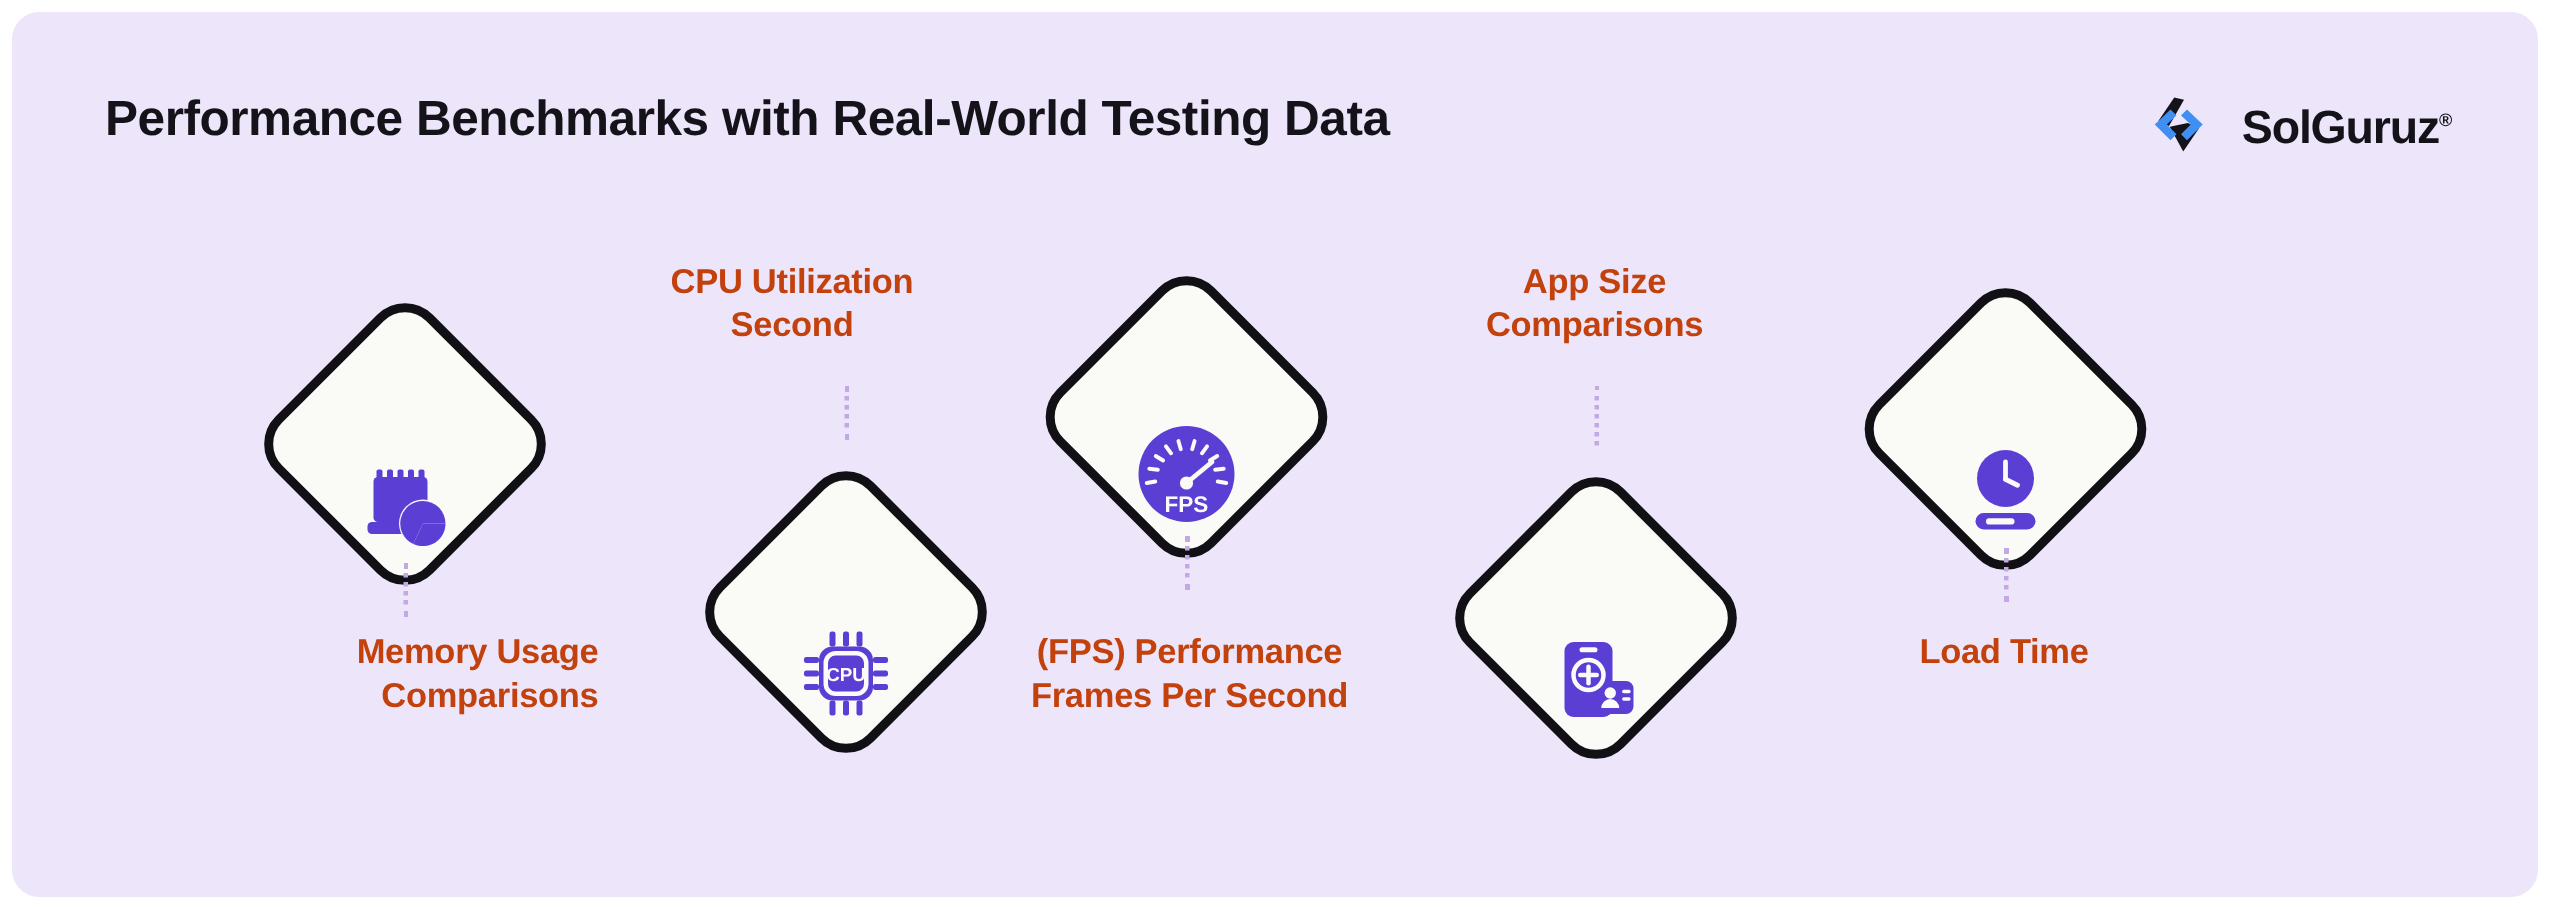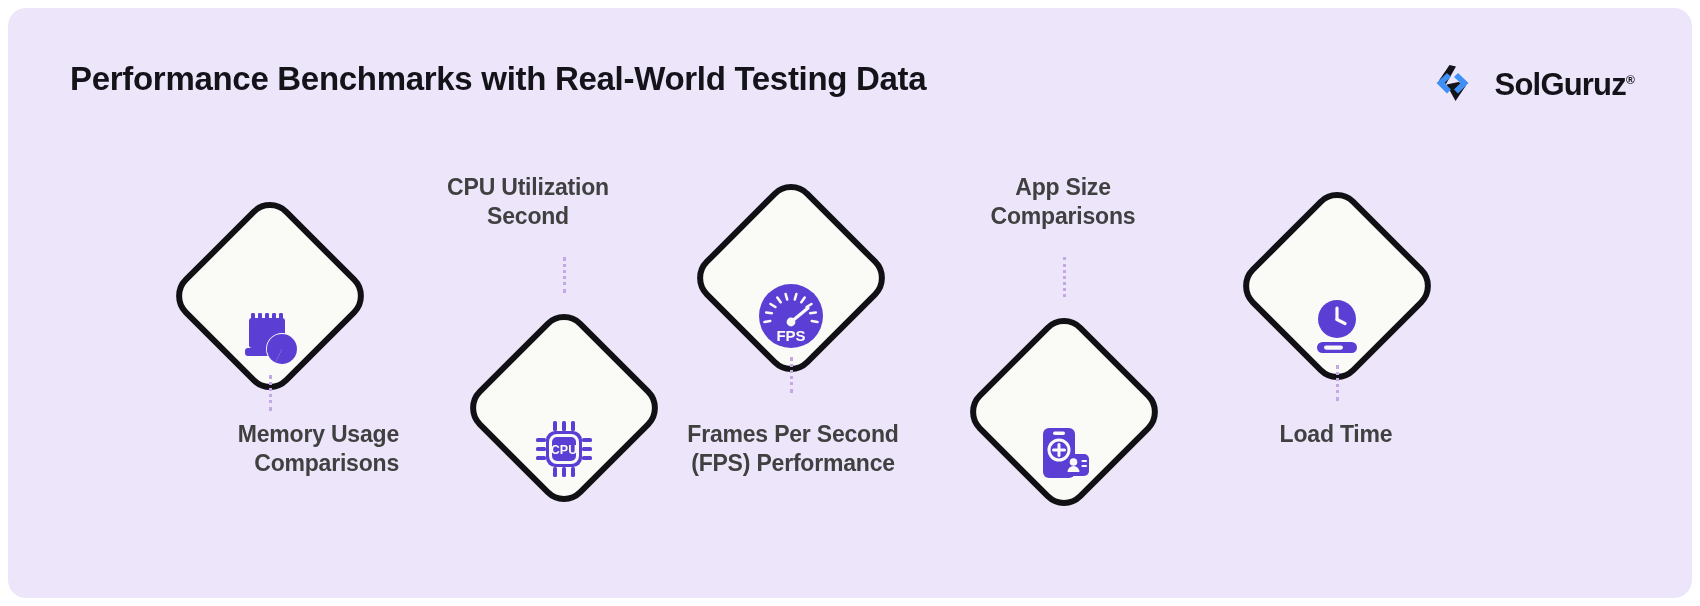--- a/index.html
+++ b/index.html
@@ -41,21 +41,21 @@
     box-sizing:border-box;
   }
   .dia-icon{
     position:absolute;left:0;top:0;width:148px;height:148px;
     display:flex;align-items:flex-end;justify-content:center;
   }
   .dia-icon svg{display:block;}
 
   .label{
     position:absolute;text-align:center;
-    font-size:23px;font-weight:bold;color:#404040;
+    font-size:23px;font-weight:bold;color:#c2410c;
     line-height:1.28;letter-spacing:-0.2px;
   }
   .label span{display:block;}
 
   .connector{
     position:absolute;width:0;
     border-left:3px dotted #C3A9E4;
   }
 </style>
 </head>
@@ -155,22 +155,22 @@
               <line x1="62.5" y1="42" x2="56.8" y2="41"></line>
             </g>
             <line x1="36" y1="42" x2="53" y2="28" stroke="#FAFAF7" stroke-width="3.2" stroke-linecap="round"></line>
             <circle cx="36" cy="42" r="4.4" fill="#FAFAF7"></circle>
             <text x="36" y="61" text-anchor="middle" font-family="Liberation Sans, sans-serif" font-size="15" font-weight="bold" fill="#FAFAF7">FPS</text>
           </svg>
         </div>
       </div>
       <div class="connector" style="left:782px;top:349px;height:36px;"></div>
       <div class="label" style="left:645px;top:412px;width:280px;">
+        <span>(FPS) Performance</span>
         <span>Frames Per Second</span>
-        <span>(FPS) Performance</span>
       </div>
     </div>
 
     <div class="node">
       <div class="label" style="left:925px;top:165px;width:260px;">
         <span>App Size</span>
         <span>Comparisons</span>
       </div>
       <div class="connector" style="left:1055px;top:249px;height:40px;"></div>
       <div class="dia-wrap" style="left:982px;top:330px;width:148px;height:148px;">

